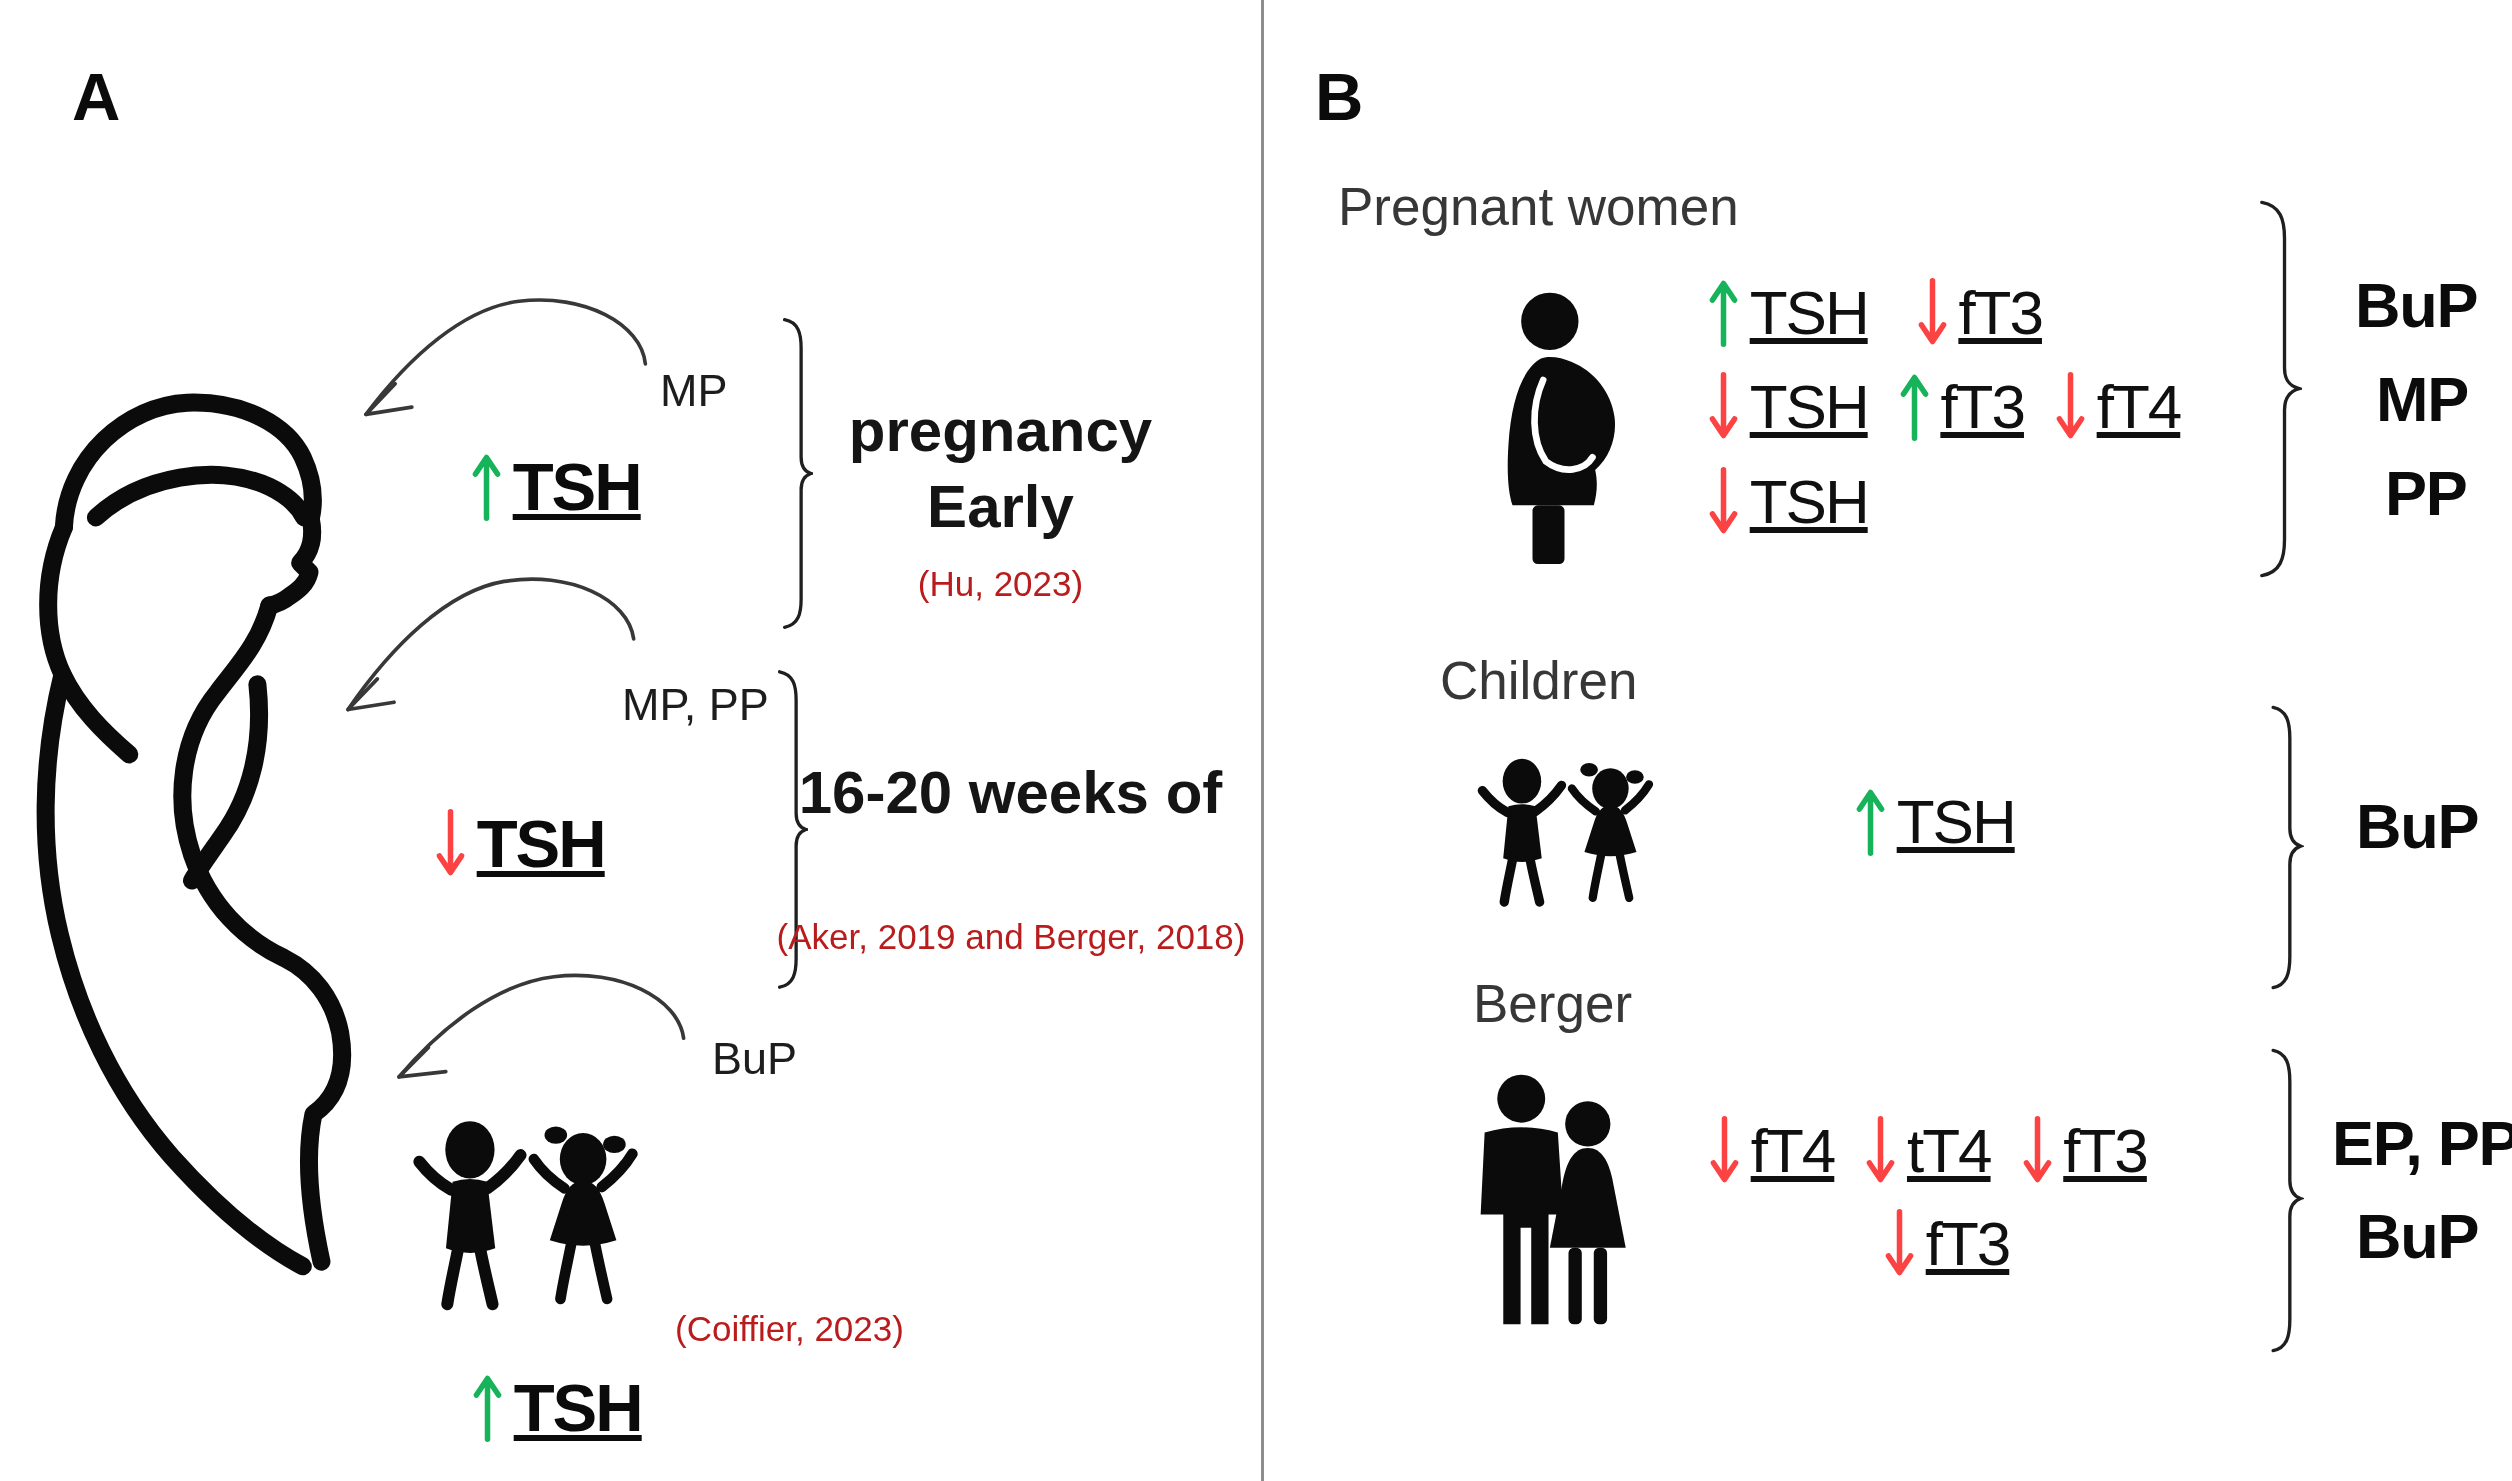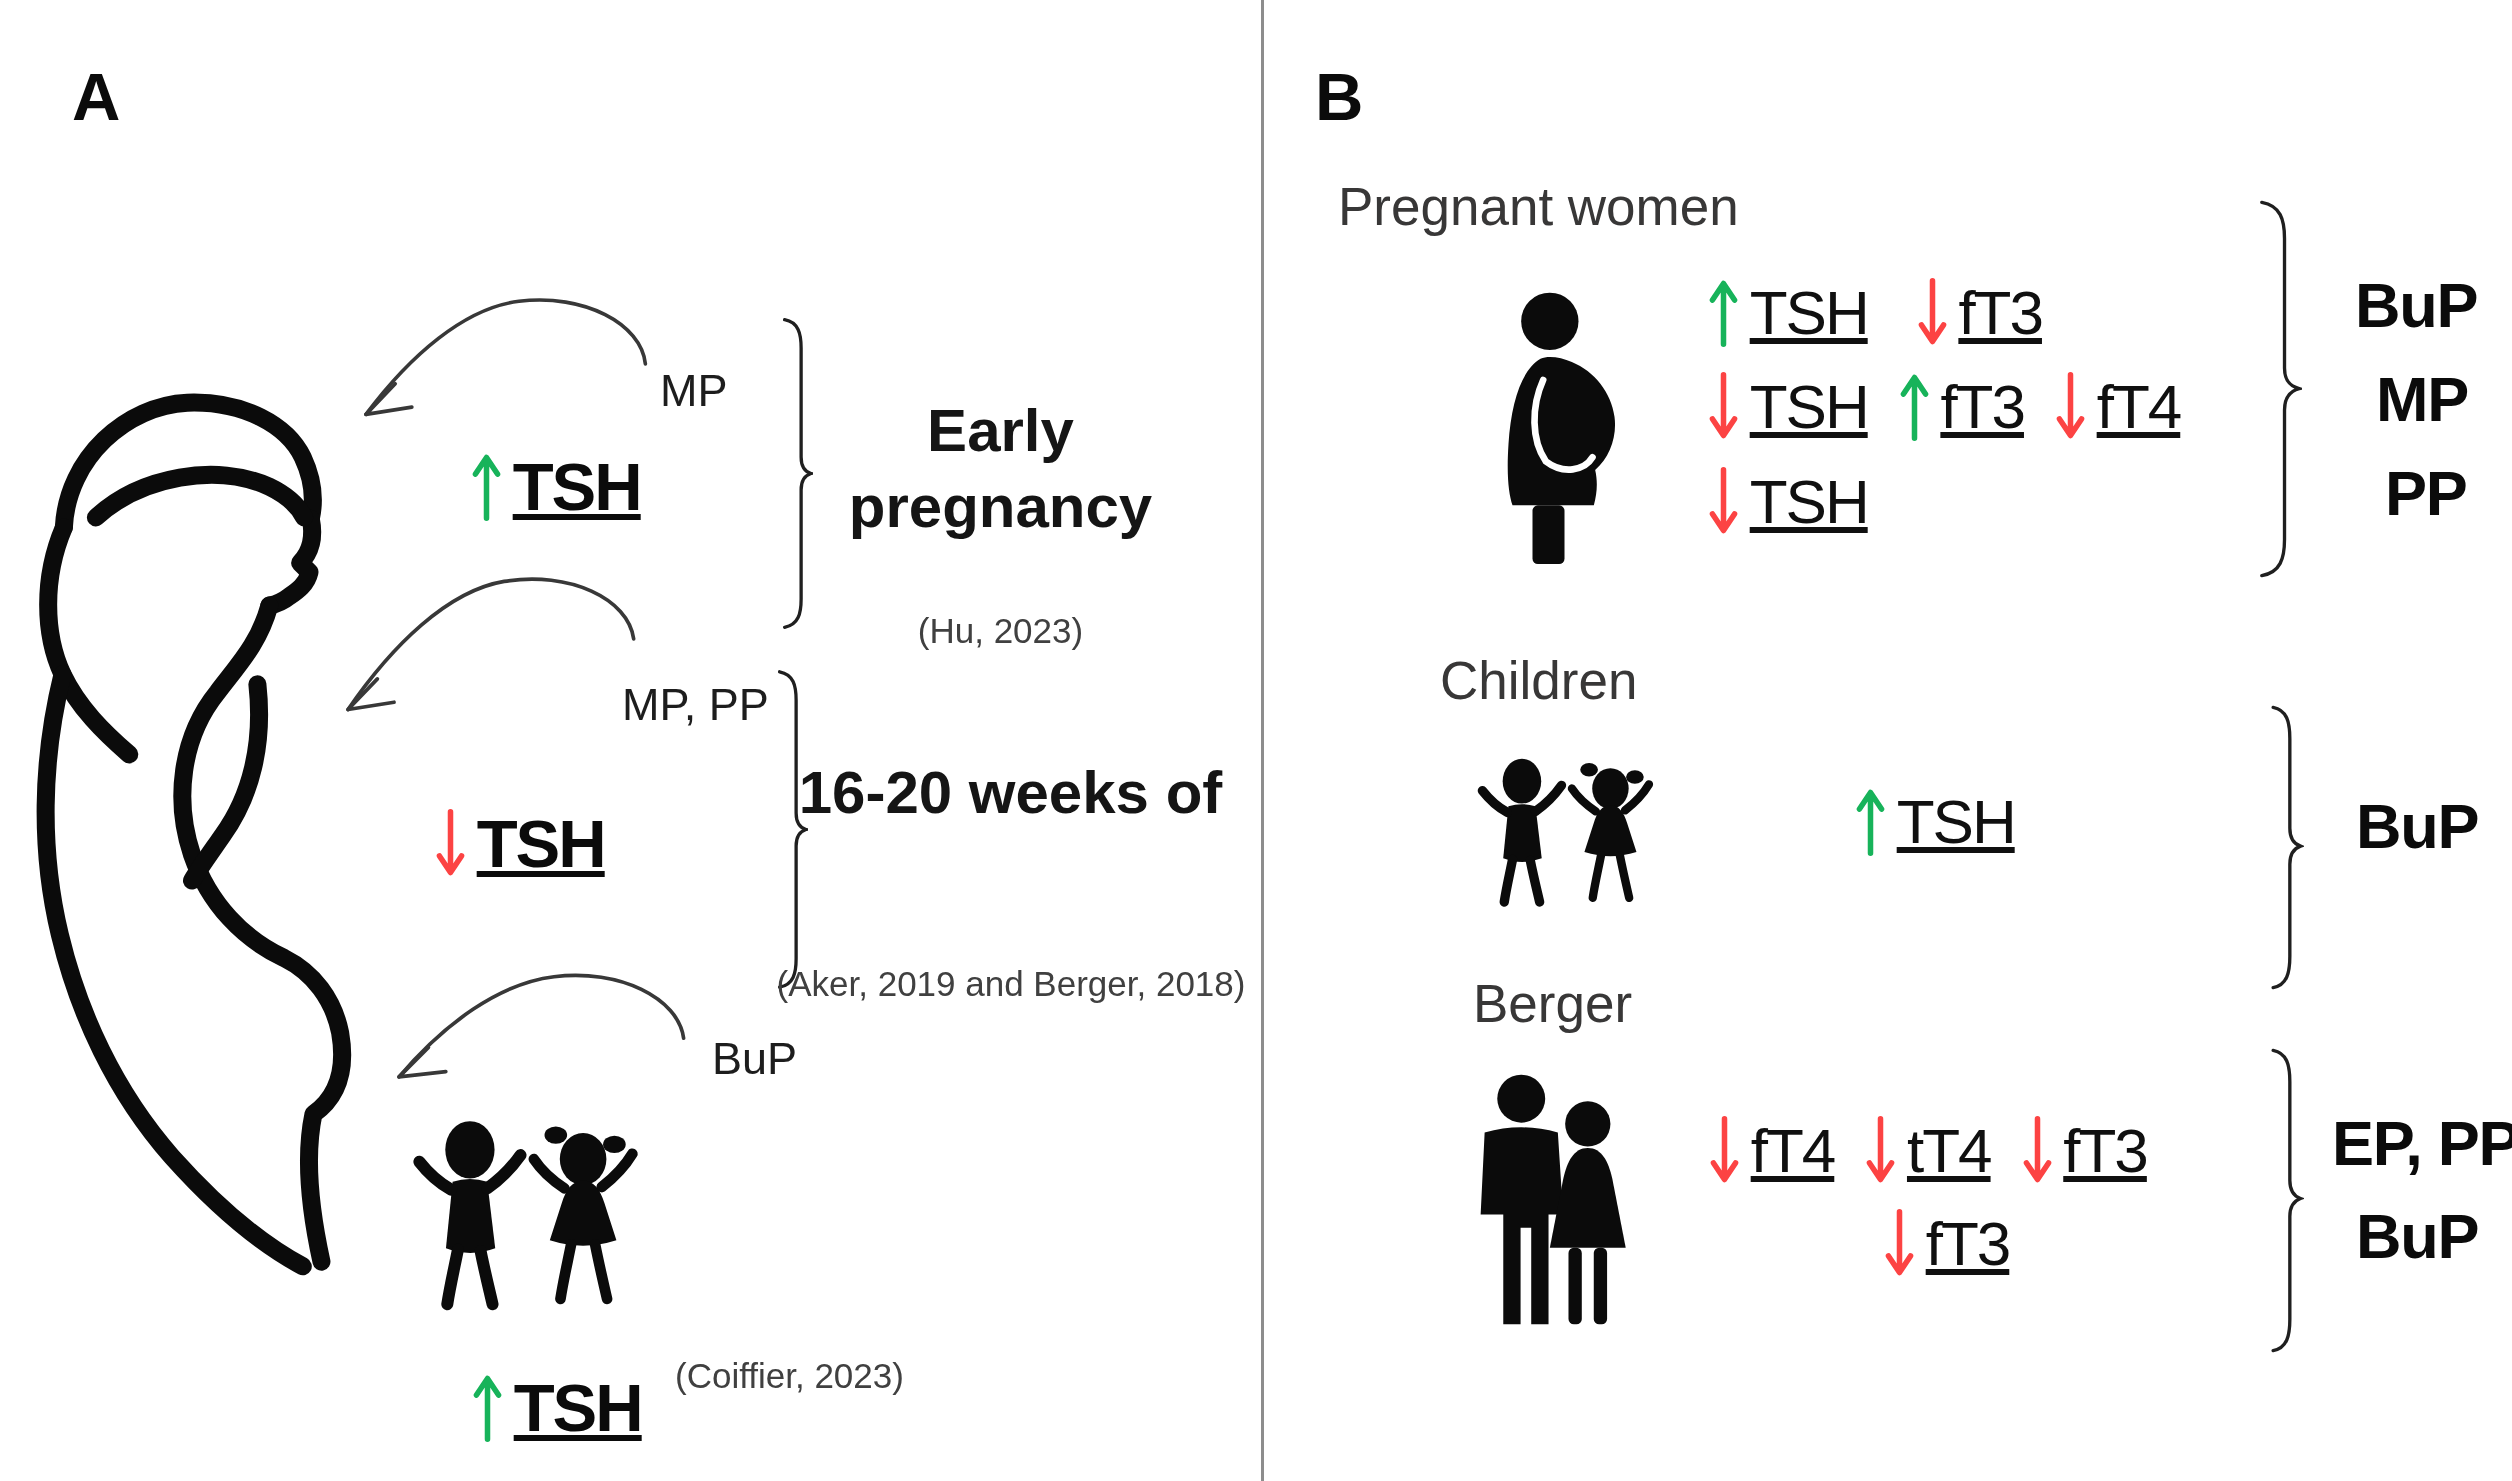--- a/index.html
+++ b/index.html
@@ -3,21 +3,21 @@
 <meta charset="utf-8">
 <title>Parabens and thyroid hormones figure</title>
 <style>
   html,body{margin:0;padding:0;background:#fff;}
   .canvas{position:relative;width:2512px;height:1482px;background:#ffffff;
           font-family:"Liberation Sans",sans-serif;overflow:hidden;color:#0b0b0b;}
   .abs{position:absolute;}
   .plabel{font-size:67px;font-weight:bold;color:var(--ink,#0b0b0b);line-height:1;}
   .gtitle{font-size:53px;font-weight:normal;color:var(--heading,#383737);line-height:1;letter-spacing:0px;white-space:nowrap;}
   .stage{font-size:60px;font-weight:bold;color:#151515;line-height:76px;text-align:center;white-space:nowrap;}
-  .cite{font-size:35px;color:#404040;line-height:1;text-align:center;white-space:nowrap;margin-top:47px;}
+  .cite{font-size:35px;color:#b91c1c;line-height:1;text-align:center;white-space:nowrap;}
   .paraben-a{font-size:45px;color:#1d1d1d;line-height:1;white-space:nowrap;}
   .paraben-b{font-size:63px;font-weight:bold;color:#0b0b0b;line-height:1;letter-spacing:-1.3px;white-space:nowrap;}
   .hrow{display:flex;align-items:center;height:73px;white-space:nowrap;}
   .hitem{display:inline-flex;align-items:center;}
   .hitem + .hitem{margin-left:31px;}
   .hitem.gap-xl{margin-left:49px;}
   .htext{margin-left:10.7px;line-height:1;text-decoration:underline;}
   .a-h{font-size:67px;font-weight:bold;color:#0b0b0b;letter-spacing:-2px;}
   .b-h{font-size:62px;font-weight:normal;color:#101010;letter-spacing:-2px;}
   .arrow{display:inline-flex;width:31px;height:69px;}
@@ -105,22 +105,22 @@
               <path d="M22 96 L22 12 M6 32 L22 8 L38 32" fill="none" stroke="currentColor" stroke-width="8" stroke-linecap="round" stroke-linejoin="round"></path>
             </svg>
           </span>
         <span class="htext a-h">TSH</span>
       </span>
     </div>
     <svg id="brace-a1" class="abs" viewBox="0 0 50 478" aria-hidden="true">
       <path class="brace-path" d="M 7 6 C 28 10 32 27 32 49 L 32 214 C 32 228 37 236 47 239 C 37 242 32 250 32 264 L 32 429 C 32 451 28 468 7 472"></path>
     </svg>
     <div id="stage-1" class="abs stage">
+      <div>pregnancy</div>
       <div>Early</div>
-      <div>pregnancy</div>
     </div>
     <div id="cite-1" class="abs cite">(Hu, 2023)</div>
 
     <svg id="arrow-a2" class="abs sketch" viewBox="0 0 478 268" aria-hidden="true">
       <path d="M 458 112 C 450 52 362 10 264 26 C 180 40 96 122 30 218"></path>
       <path d="M 30 218 L 74 172 M 30 218 L 99 207"></path>
     </svg>
     <div id="paraben-a2" class="abs paraben-a">MP, PP</div>
     <div id="a-row2" class="abs hrow">
       <span class="hitem">

